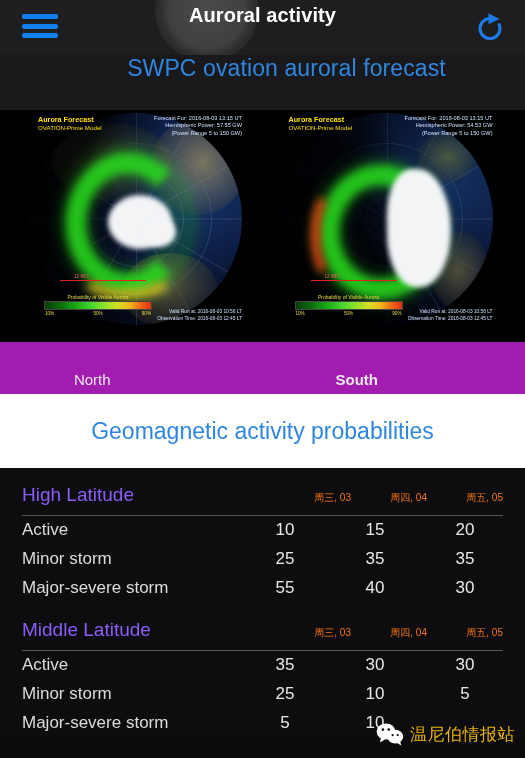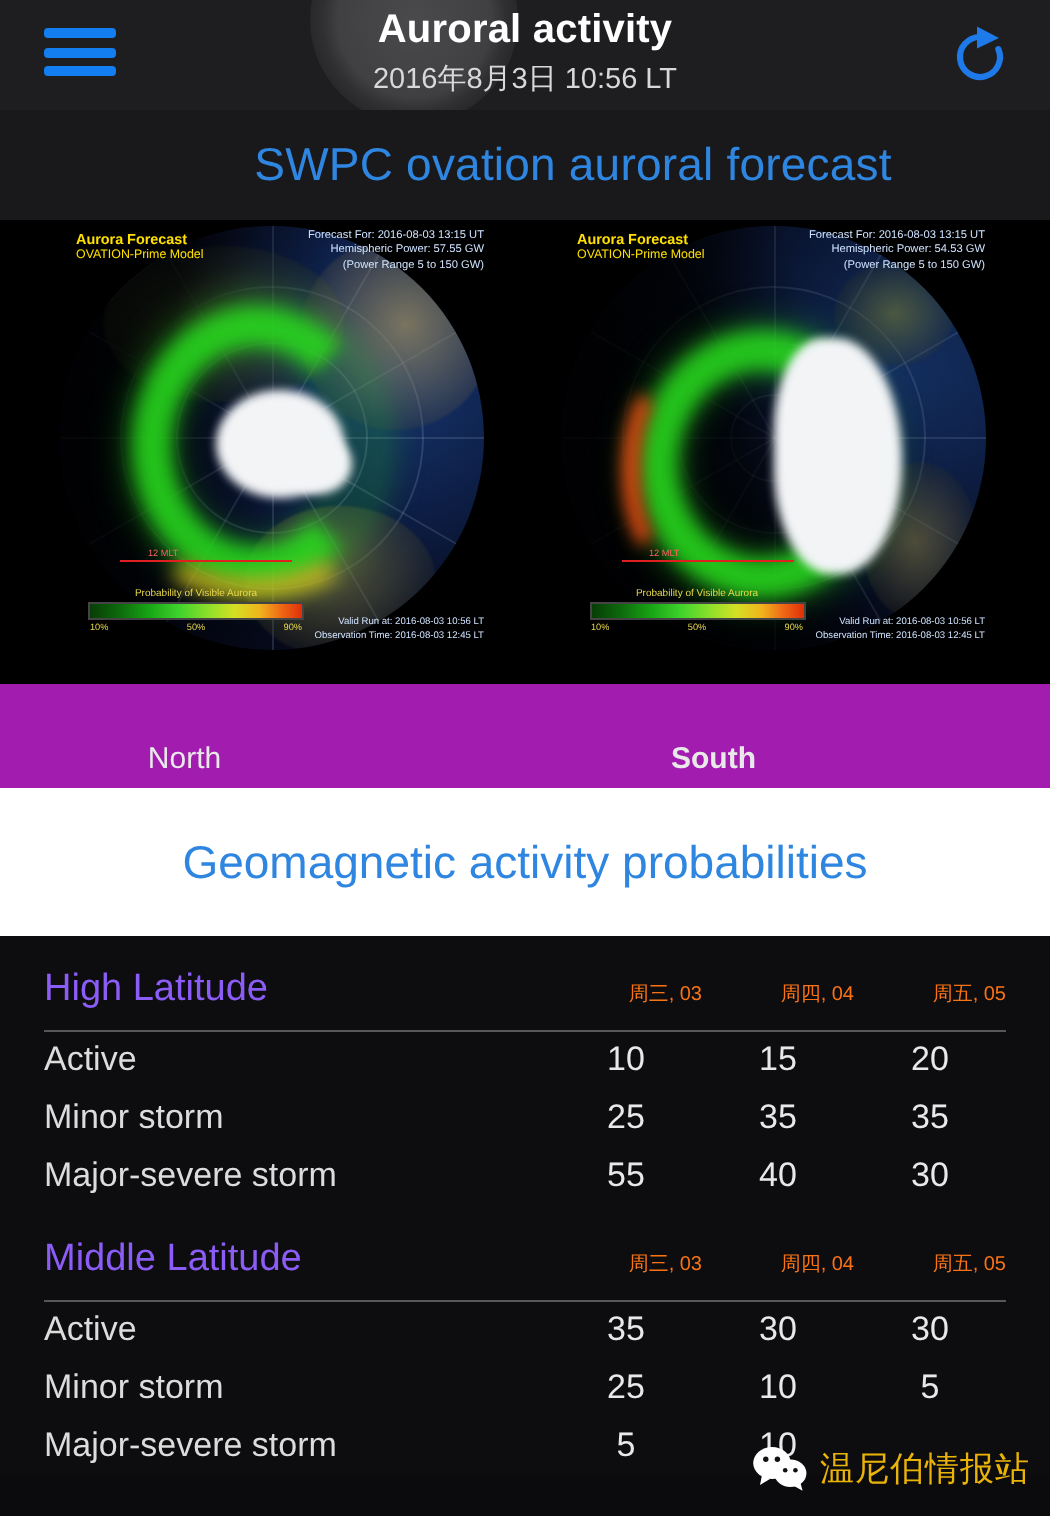--- a/index.html
+++ b/index.html
@@ -49,21 +49,21 @@
     letter-spacing: 0.1px; line-height: 27px;
   }
   .app-date {
     color: #d8d8d8; font-size: 14.5px; line-height: 22px; font-weight: normal;
   }
 
   
   .swpc-bar {
     height: 55px;
     background: #19191b;
-    display: flex; align-items: center; justify-content: center; padding-left: 48px;
+    display: flex; justify-content: center; padding-left: 48px;
   }
   .swpc-title {
     color: #2f86e0; font-size: 23px; font-weight: normal; letter-spacing: 0.1px;
   }
 
   
   .aurora-wrap {
     background: #a21caf;
     height: 284px;
     position: relative;
@@ -185,21 +185,21 @@
   .grp-cols div {
     width: 76px; text-align: right; color: #f97316; font-size: 10px;
   }
   .hr { height: 1px; background: #575757; margin-top: 9px; }
 
   .row {
     display: flex; align-items: baseline;
     height: 29px;
   }
   .row-label { color: #dcdcdc; font-size: 17px; flex: 0 0 auto; padding-top: 4px; }
-  .row-vals { margin-left: auto; display: flex; padding-top: 4px; }
+  .row-vals { margin-left: auto; display: flex; padding-top: 4px; gap: 14px; }
   .row-vals div { width: 76px; text-align: center; color: #e8e8e8; font-size: 17px; }
 
   
   .watermark {
     position: absolute; right: 10px; bottom: 12px;
     display: flex; align-items: center; gap: 6px; z-index: 9;
   }
   .wechat-logo { width: 28px; height: 24px; position: relative; }
   .wm-text { color: #eab308; font-size: 17px; letter-spacing: 0.5px; }
 </style>
@@ -212,21 +212,20 @@
     <div class="topbar-glow"></div>
 
     <div class="hamburger">
       <span></span>
         <span></span>
         <span></span>
     </div>
 
     <div class="title-block">
       <div class="app-title">Auroral activity</div>
-      <div class="app-date">2016年8月3日 10:56 LT</div>
     </div>
 
     <div class="refresh-btn">
       <svg width="34" height="32" viewBox="0 0 34 32">
         <path d="M17 6.5 A10 10 0 1 0 26.2 12.6" fill="none" stroke="#1d7ae8" stroke-width="3.1" stroke-linecap="round"></path>
         <polygon points="15.5,1.2 26.5,7.0 15.5,12.2" fill="#1d7ae8"></polygon>
       </svg>
     </div>
   </div>
 

